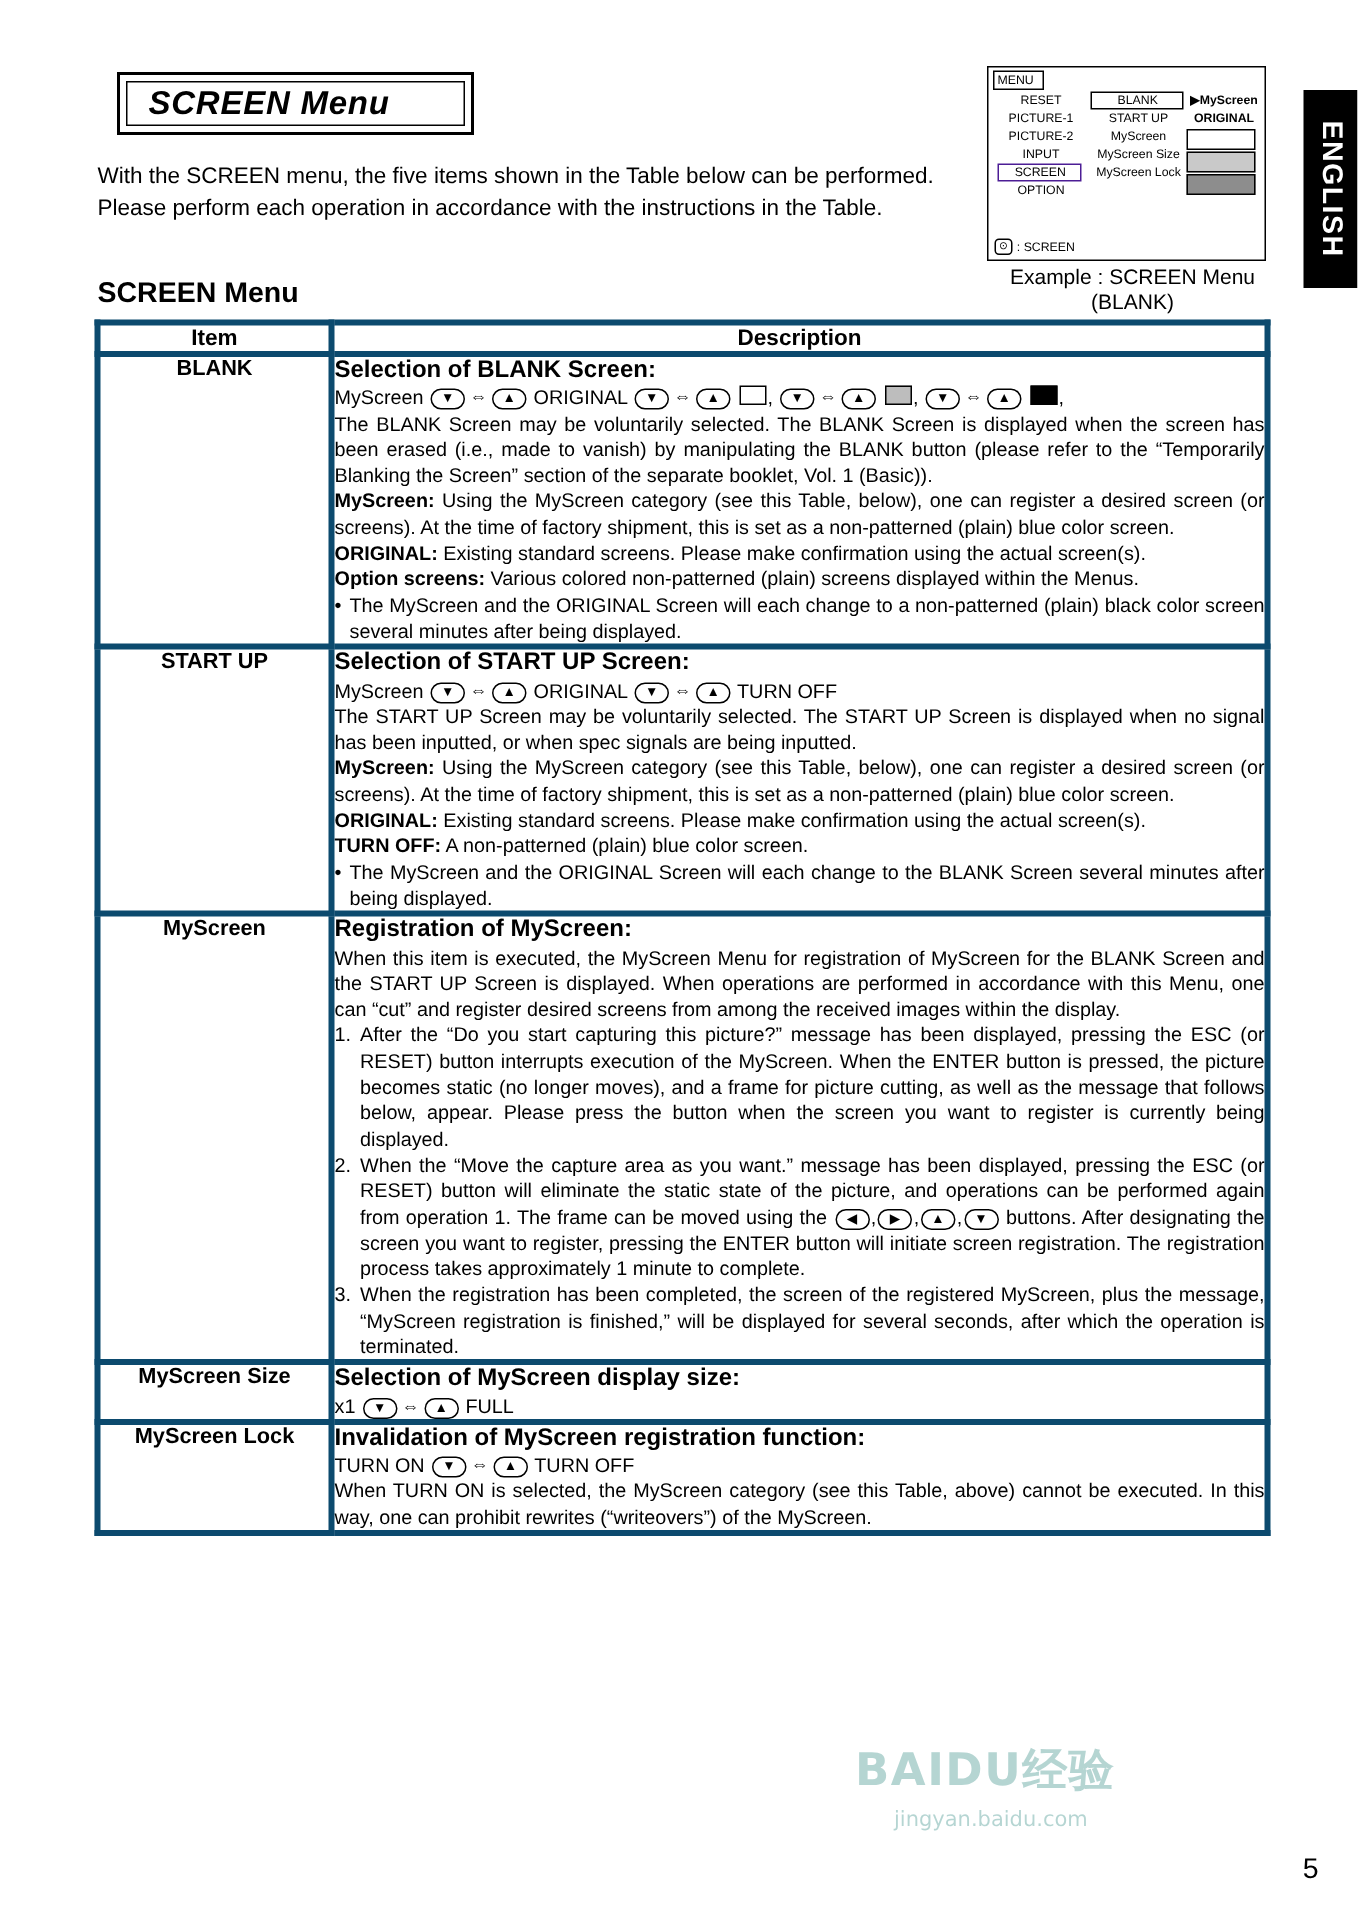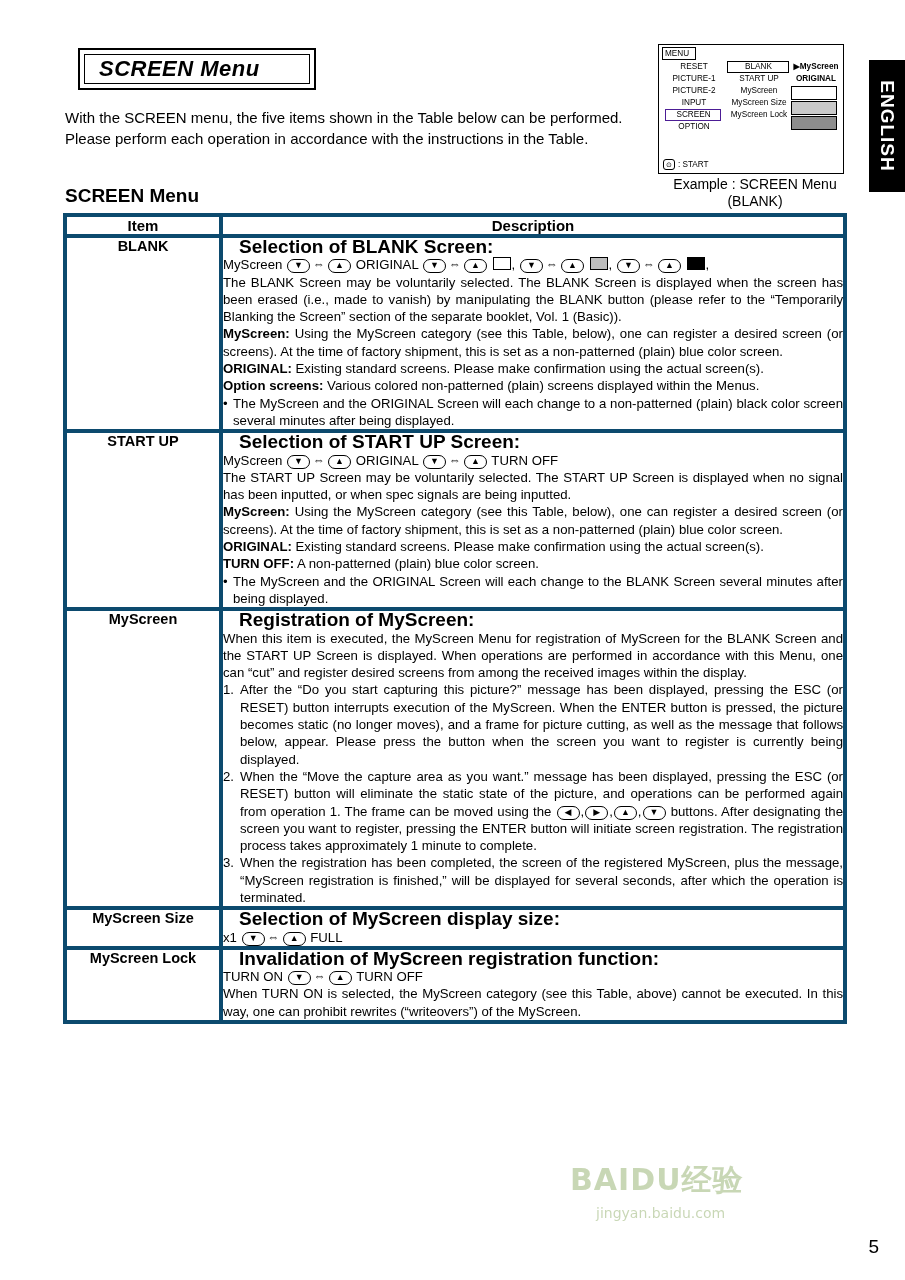--- a/index.html
+++ b/index.html
@@ -213,22 +213,22 @@
     vertical-align: middle;
     font-size: 14.5px;
     font-weight: bold;
   }
   td.desc {
     padding: 6px 8px 8px 9px;
     font-size: 13.2px;
     line-height: 17.3px;
   }
   .desc h4 {
-    margin: 0 0 1px 16px;
-    font-size: 19px;
+    margin: 0 0 1px 0;
+    font-size: 16px;
     font-weight: bold;
   }
   .desc p {
     margin: 0;
     text-align: justify;
   }
   .desc p.nojust { text-align: left; }
   .desc b { font-weight: bold; }
   .numlist {
     margin: 0;
@@ -291,21 +291,21 @@
   }
 
   
   .watermark {
     position: absolute;
     left: 570px;
     top: 1160px;
     width: 300px;
     pointer-events: none;
     opacity: 0.30;
-    color: #4d7c0f;
+    color: #0f766e;
     font-size: 30px;
     font-weight: bold;
     letter-spacing: 1px;
     font-family: "DejaVu Sans", sans-serif;
   }
   .watermark .sub {
     font-size: 14px;
     font-weight: normal;
     letter-spacing: 0px;
     margin-top: 4px;
@@ -362,21 +362,21 @@
       <span>▶</span><span>MyScreen</span>
     </div>
     <div>ORIGINAL</div>
     <div class="osd-swatch"></div>
     <div class="osd-swatch grey"></div>
     <div class="osd-swatch dark"></div>
   </div>
 
   <div class="osd-bottom">
     <span class="osd-knob">⊙</span>
-    <span>: START</span>
+    <span>: SCREEN</span>
   </div>
 </div>
 
 <div class="osd-caption">
   <span>Example : SCREEN Menu</span><br>
   <span>(BLANK)</span>
 </div>
 
 <div class="lang-tab">
   <span>ENGLISH</span>

